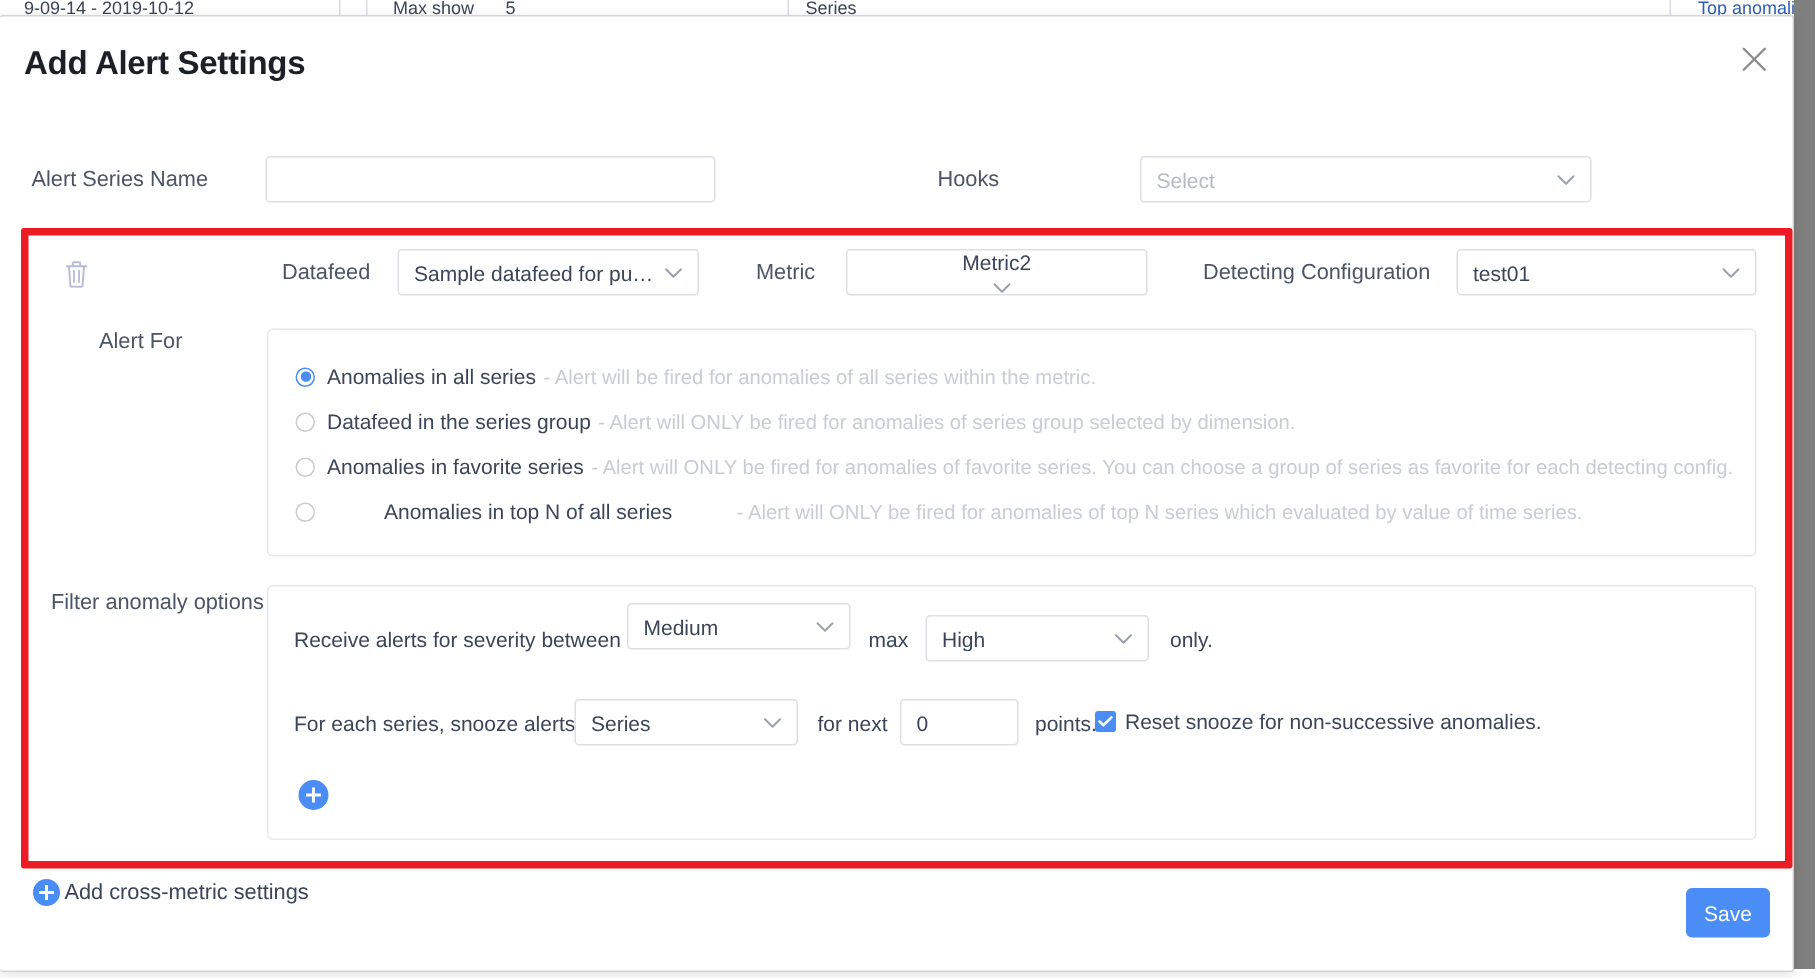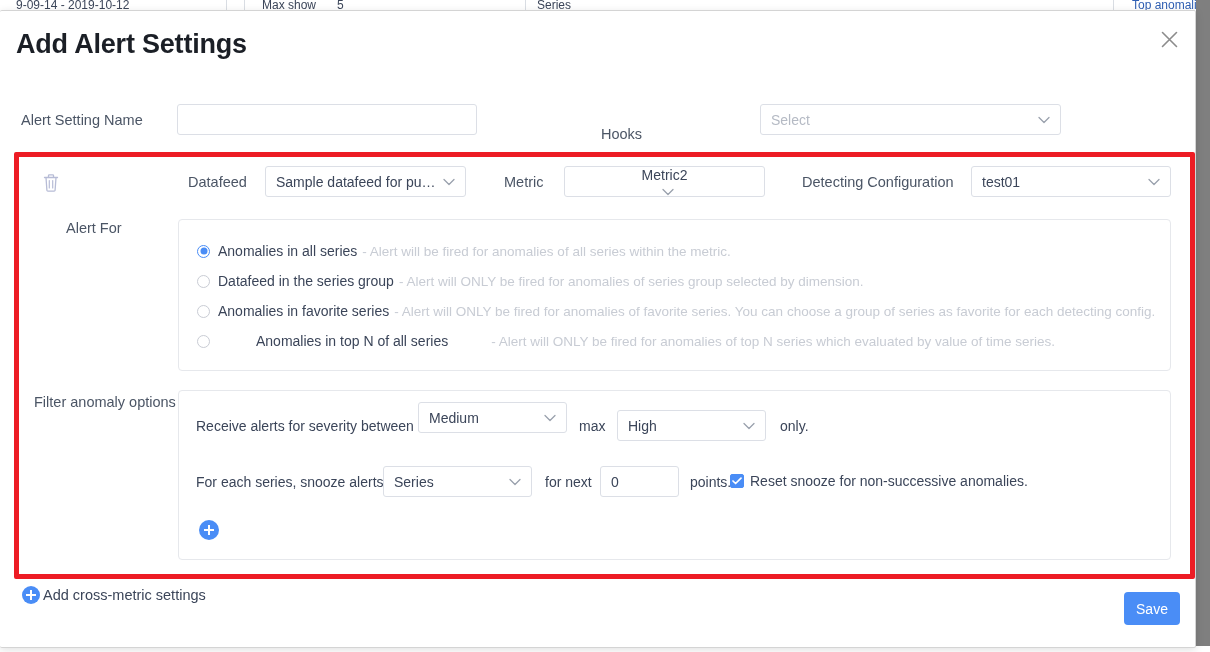--- a/index.html
+++ b/index.html
@@ -48,21 +48,21 @@
     background: #ffffff;
     border: 1px solid #d4d4d4;
     border-left: none;
     border-radius: 2px;
     box-shadow: 0 2px 8px rgba(0,0,0,.12);
   }
 
   .modal-title {
     position: absolute;
     left: 16px; top: 18px;
-    font-size: 27px;
+    font-size: 22px;
     font-weight: bold;
     color: #1b1f26;
     letter-spacing: -0.2px;
   }
   .close-btn {
     position: absolute;
     right: 12px; top: 14px;
     width: 28px; height: 28px;
     cursor: pointer;
     display: flex; align-items: center; justify-content: center;
@@ -80,21 +80,21 @@
     width: 300px; height: 31px;
     border: 1px solid #dcdfe6;
     border-radius: 3px;
     background: #fff;
     font-size: 14px;
     color: #3b4559;
     padding: 0 10px;
     font-family: "Liberation Sans", sans-serif;
     outline: none;
   }
-  #lbl-hooks { position: absolute; left: 601px; top: 101px; margin-top: 14px; }
+  #lbl-hooks { position: absolute; left: 625px; top: 101px; }
   #select-hooks {
     position: absolute; left: 760px; top: 93px;
     width: 301px; height: 31px;
   }
 
   
   .sel {
     border: 1px solid #dcdfe6;
     border-radius: 3px;
     background: #fff;
@@ -295,21 +295,21 @@
 <div id="modal">
 
   <div class="modal-title">Add Alert Settings</div>
 
   <div class="close-btn">
     <svg width="17" height="17" viewBox="0 0 17 17" aria-hidden="true">
       <path d="M1.5 1.5 L15.5 15.5 M15.5 1.5 L1.5 15.5" stroke="#8c8c8c" stroke-width="1.6" fill="none" stroke-linecap="round"></path>
     </svg>
   </div>
 
-  <div class="lbl" id="lbl-alert-name">Alert Setting Name</div>
+  <div class="lbl" id="lbl-alert-name">Alert Series Name</div>
   <input id="input-alert-name" type="text" placeholder="" style="">
 
   <div class="lbl" id="lbl-hooks">Hooks</div>
   <div class="sel" id="select-hooks">
     <span class="sel-val sel-ph">Select</span>
     <span class="chev">
       <svg width="12" height="8" viewBox="0 0 12 8">
           <path d="M1 1.5 L6 6.5 L11 1.5" stroke="#9aa1ad" stroke-width="1.3" fill="none" stroke-linecap="round" stroke-linejoin="round"></path>
         </svg>
     </span>

